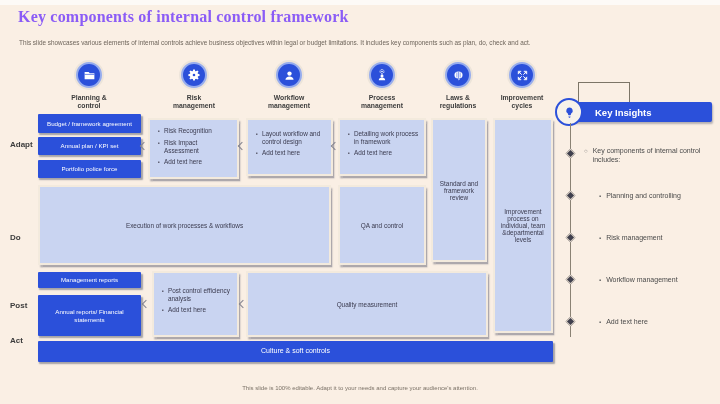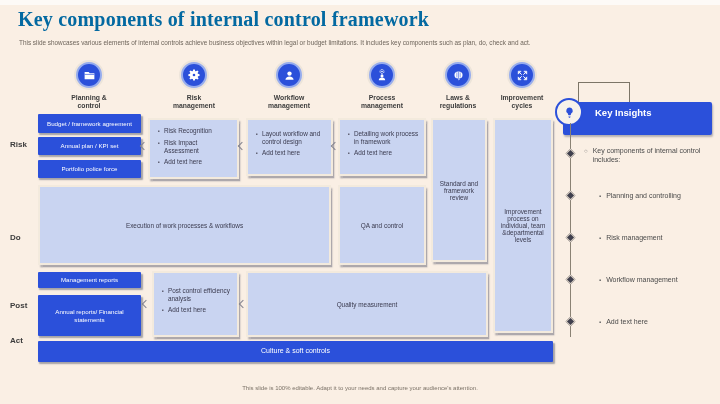--- a/index.html
+++ b/index.html
@@ -1,21 +1,21 @@
 <!DOCTYPE html>
 <html><head>
 <meta charset="utf-8">
 <style>
   html,body{margin:0;padding:0;background:#e8e4de;}
   .slide{position:relative;width:720px;height:404px;background:#FAEFE4;overflow:hidden;
          font-family:"Liberation Sans",sans-serif;color:#3c3c3c;}
   .top-strip{position:absolute;left:0;top:0;width:720px;height:5px;background:#fdfaf7;}
 
   .title{position:absolute;left:18px;top:8px;margin:0;font-family:"Liberation Serif",serif;
-         font-weight:bold;font-size:20px;color:#0369a1;letter-spacing:.2px;}
+         font-weight:bold;font-size:16px;color:#8b5cf6;letter-spacing:.2px;}
   .subtitle{position:absolute;left:19px;top:39px;margin:0;font-size:6.4px;color:#6e655b;width:560px;}
 
   
   .col-icon{position:absolute;top:62px;width:26px;height:26px;border-radius:50%;
             background:#2B50DA;border:2px solid #96ACEE;box-shadow:0 0 0 2px #ece4da;
             display:flex;align-items:center;justify-content:center;box-sizing:border-box;}
   .col-label{position:absolute;top:94px;width:56px;text-align:center;font-size:6.8px;
              font-weight:bold;line-height:1.2;color:#3c3c3c;}
 
   
@@ -38,21 +38,21 @@
 
   .v-center{display:flex;flex-direction:column;justify-content:center;}
 
   
   .chev{position:absolute;width:5px;height:5px;border-left:1.2px solid #83838f;
         border-bottom:1.2px solid #83838f;transform:rotate(45deg);}
 
   
   .bracket{position:absolute;left:578px;top:82px;width:52px;height:21px;
            border:1.2px solid #7c7567;border-bottom:none;box-sizing:border-box;}
-  .ki-bar{position:absolute;left:563px;top:102px;width:149px;height:33px;background:#2B50DA;
+  .ki-bar{position:absolute;left:563px;top:102px;width:149px;height:20px;background:#2B50DA;
           border-radius:2px;color:#fff;font-weight:bold;font-size:9.5px;line-height:21px;
           padding-left:32px;box-sizing:border-box;box-shadow:1px 2px 2px rgba(95,98,115,.45);}
   .ki-circle{position:absolute;left:555px;top:98px;width:28px;height:28px;border-radius:50%;
              background:#f7f2ea;border:2px solid #2B50DA;box-sizing:border-box;
              display:flex;align-items:center;justify-content:center;}
   .ki-line{position:absolute;left:570px;top:123px;width:1.2px;height:214px;background:#8a8274;}
   .ki-dot{position:absolute;left:567px;width:7px;height:7px;background:#3f3f4d;
           transform:rotate(45deg);border:1px solid #d9cfc2;box-sizing:border-box;}
   .ki-b{position:absolute;display:flex;gap:5px;font-size:7px;color:#4a4a4a;line-height:1.35;}
   .ki-b .mk{color:#6a6a6a;}
@@ -115,21 +115,21 @@
   <div class="col-label" style="left:430px;">Laws &amp; regulations</div>
 
   <div class="col-icon" style="left:509px;">
     <svg width="13" height="13" viewBox="0 0 24 24" fill="#fff" stroke="#fff">
         <path d="M4 4h5.5L4 9.5zM20 4v5.5L14.5 4zM4 20v-5.5L9.5 20zM20 20h-5.5L20 14.5z"></path>
         <path d="M6.5 6.5l4 4M17.5 6.5l-4 4M6.5 17.5l4-4M17.5 17.5l-4-4" stroke-width="1.8"></path>
       </svg>
   </div>
   <div class="col-label" style="left:494px;">Improvement cycles</div>
 
-  <div class="row-label" style="top:140px;">Risk</div>
+  <div class="row-label" style="top:140px;">Adapt</div>
   <div class="row-label" style="top:233px;">Do</div>
   <div class="row-label" style="top:301px;">Post</div>
   <div class="row-label" style="top:336px;">Act</div>
 
   <div class="btn-blue" style="left:38px;top:114px;width:103px;height:19px;">Budget / framework agreement</div>
   <div class="btn-blue" style="left:38px;top:137px;width:103px;height:18px;">Annual plan / KPI set</div>
   <div class="btn-blue" style="left:38px;top:160px;width:103px;height:18px;">Portfolio police force</div>
 
   <div class="box-light" style="left:148px;top:118px;width:91px;height:61px;">
     <ul class="bullets">

